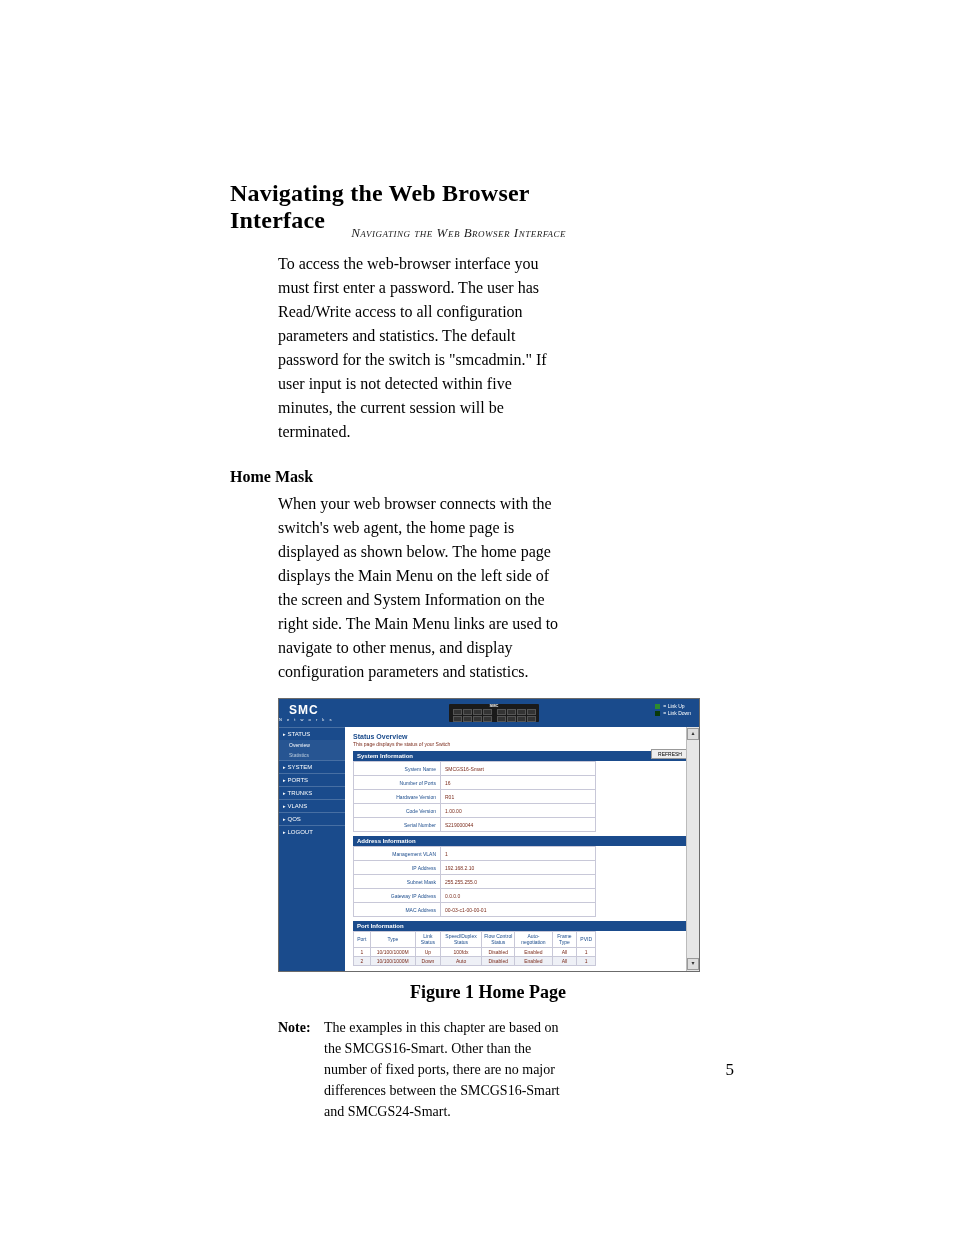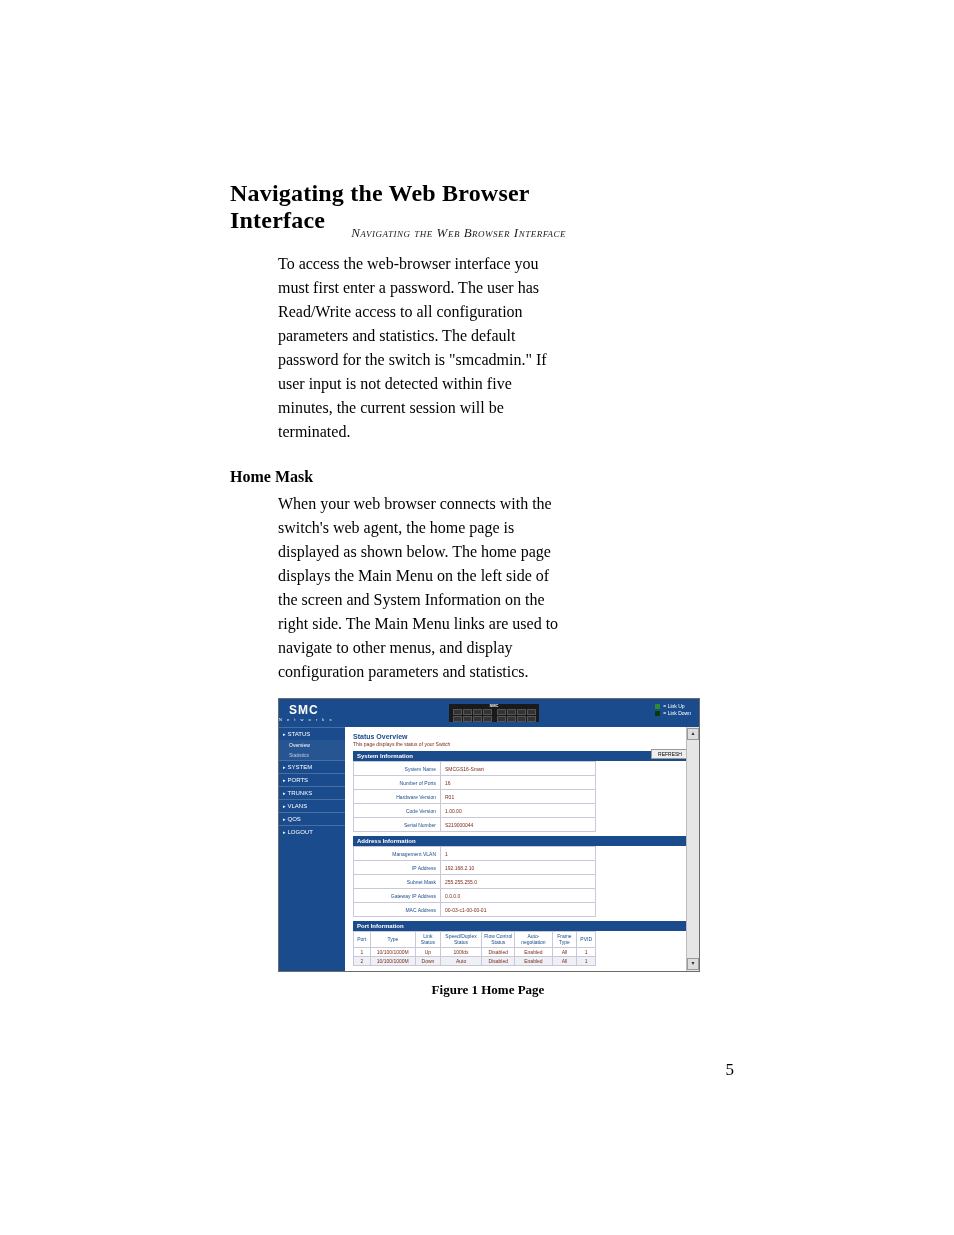--- a/index.html
+++ b/index.html
@@ -53,21 +53,21 @@
     border: 1px solid #6b6b6b;
     width: 420px;
     height: 272px;
     position: relative;
     background: #0ea5e9;
     overflow: hidden;
   }
   .figcap {
     text-align: center;
     font-weight: bold;
-    font-size: 13px;
+    font-size: 18px;
     margin: 10px 0 14px 48px;
     width: 420px;
   }
   .note-row {
     display: flex;
     font-size: 14px;
     line-height: 1.5;
     margin-left: 48px;
   }
   .note-label {
@@ -461,16 +461,20 @@
             <div class="scroll-arrow bottom">▾</div>
           </div>
         </div>
       </div>
 
     </div>
   </div>
 
   <div class="figcap">Figure 1  Home Page</div>
 
+  <div class="note-row">
+    <span class="note-label">Note:</span>
+    <span>The examples in this chapter are based on the SMCGS16-Smart. Other than the number of fixed ports, there are no major differences between the SMCGS16-Smart and SMCGS24-Smart.</span>
+  </div>
 
 </div>
 
 <div class="page-number">5</div>
 
 </body></html>

